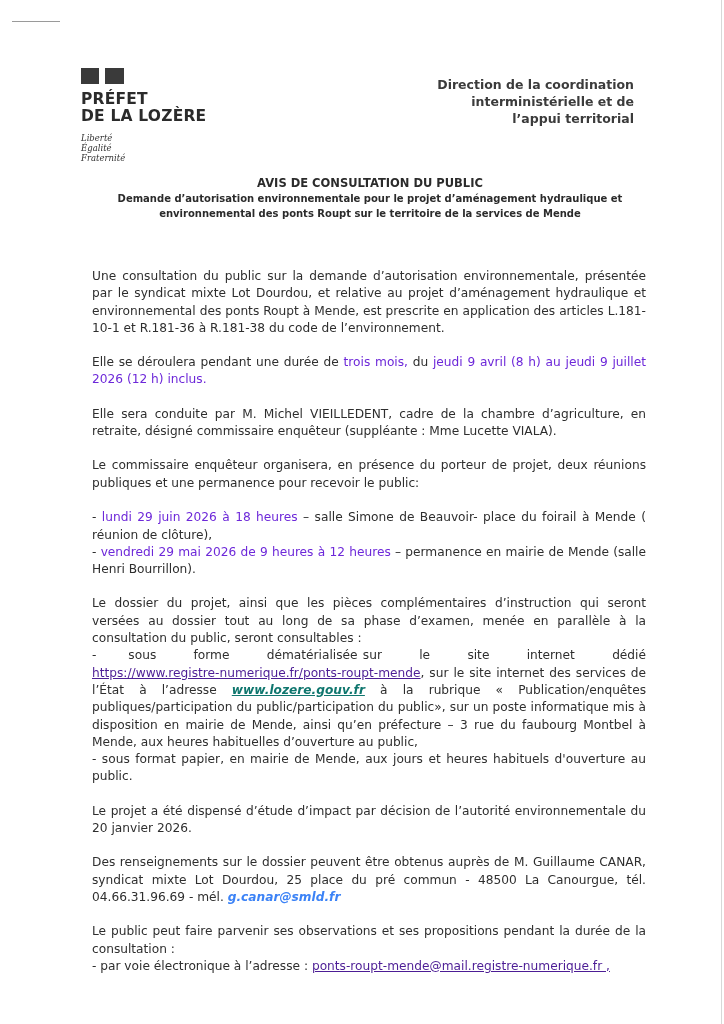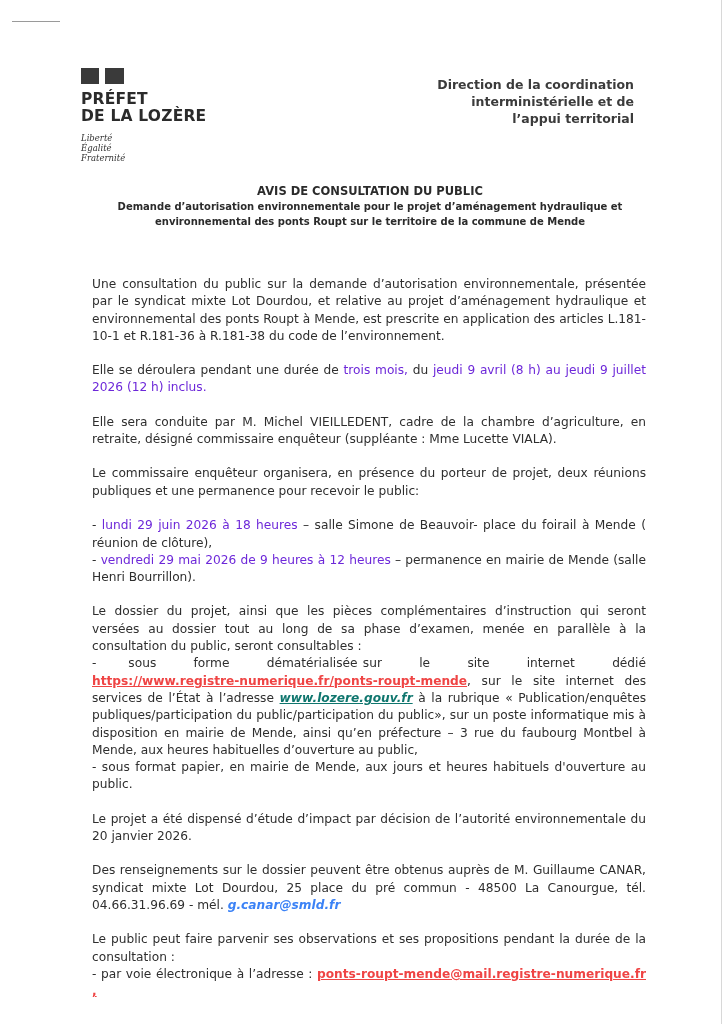--- a/index.html
+++ b/index.html
@@ -20,31 +20,31 @@
     margin-top: 7px; font-family: "DejaVu Sans", sans-serif; font-weight: bold;
     font-size: 15.5px; line-height: 17px; color: #2b2b2b; letter-spacing: 0.2px;
   }
   .motto { margin-top: 8px; font-family: "DejaVu Serif", serif; font-style: italic; font-size: 8.5px; line-height: 10px; color: #333; }
 
   .direction {
     position: absolute; right: 90px; top: 76px; text-align: right;
     font-weight: bold; font-size: 12.5px; line-height: 17px; color: #3b3b3b;
   }
 
-  .title-block { position: absolute; left: 90px; top: 184px; width: 560px; text-align: center; font-weight: bold; color: #2b2b2b; }
+  .title-block { position: absolute; left: 90px; top: 176px; width: 560px; text-align: center; font-weight: bold; color: #2b2b2b; }
   .title-block .t1 { font-size: 11.5px; line-height: 15px; }
   .title-block .t2 { font-size: 10px; line-height: 15px; }
 
   .body-text {
-    position: absolute; left: 92px; top: 276px; width: 554px;
+    position: absolute; left: 92px; top: 268px; width: 554px;
     font-size: 12.2px; line-height: 17.3px; color: #2e2e2e; text-align: justify;
   }
   .body-text p { margin: 0 0 17px 0; }
   .body-text b { font-weight: normal; color: #6d28d9; }
-  .link { text-decoration: underline; font-weight: bold; color: #ef4444; }
+  .link { text-decoration: underline; font-weight: normal; color: #4c1d95; }
   .link-it { text-decoration: underline; font-weight: bold; font-style: italic; color: #0f766e; }
   .mail-it { font-weight: bold; font-style: italic; color: #3b82f6; }
   .spread { text-align: justify; text-align-last: justify; display: block; }
 </style>
 </head>
 <body>
 
 <div class="top-line"></div>
 <div class="right-edge"></div>
 
@@ -67,21 +67,21 @@
 
 <div class="direction">
   <div>Direction de la coordination</div>
   <div>interministérielle et de</div>
   <div>l’appui territorial</div>
 </div>
 
 <div class="title-block">
   <div class="t1">AVIS DE CONSULTATION DU PUBLIC</div>
   <div class="t2">Demande d’autorisation environnementale pour le projet d’aménagement hydraulique et</div>
-  <div class="t2">environnemental des ponts Roupt sur le territoire de la commune de Mende</div>
+  <div class="t2">environnemental des ponts Roupt sur le territoire de la services de Mende</div>
 </div>
 
 <div class="body-text">
   <p>Une consultation du public sur la demande d’autorisation environnementale, présentée par le syndicat mixte Lot Dourdou, et relative au projet d’aménagement hydraulique et environnemental des ponts Roupt à Mende, est prescrite en application des articles L.181-10-1 et R.181-36 à R.181-38 du code de l’environnement.</p>
 
   <p><span>Elle se déroulera pendant une durée de </span><b>trois mois,</b><span> du </span><b>jeudi 9 avril (8 h) au jeudi 9 juillet 2026 (12 h) inclus.</b></p>
 
   <p>Elle sera conduite par M. Michel VIEILLEDENT, cadre de la chambre d’agriculture, en retraite, désigné commissaire enquêteur (suppléante : Mme Lucette VIALA).</p>
 
   <p>

